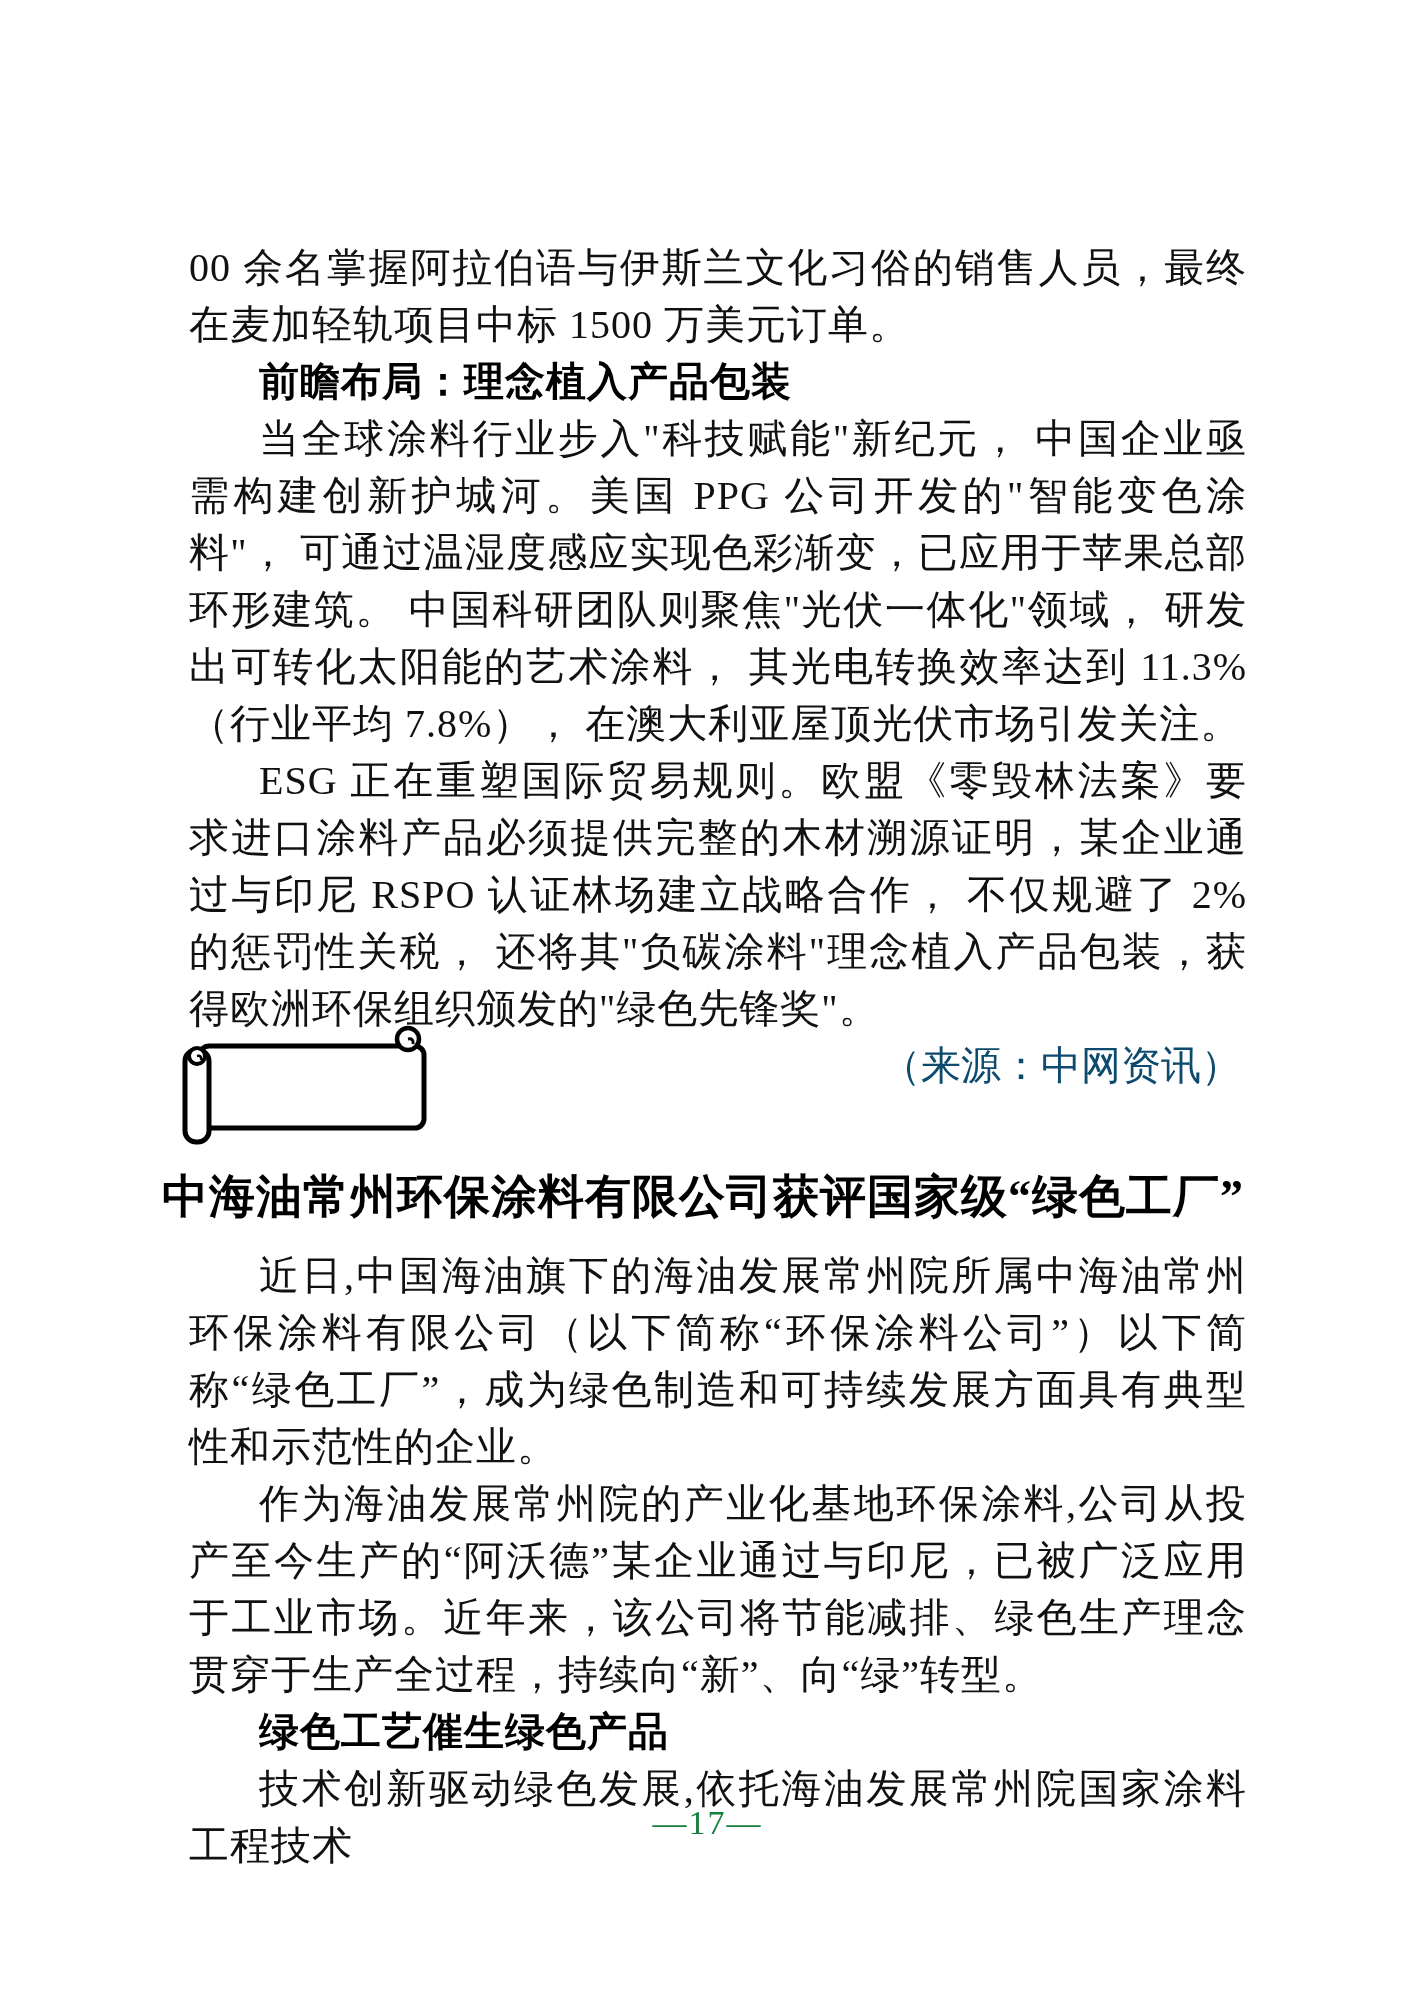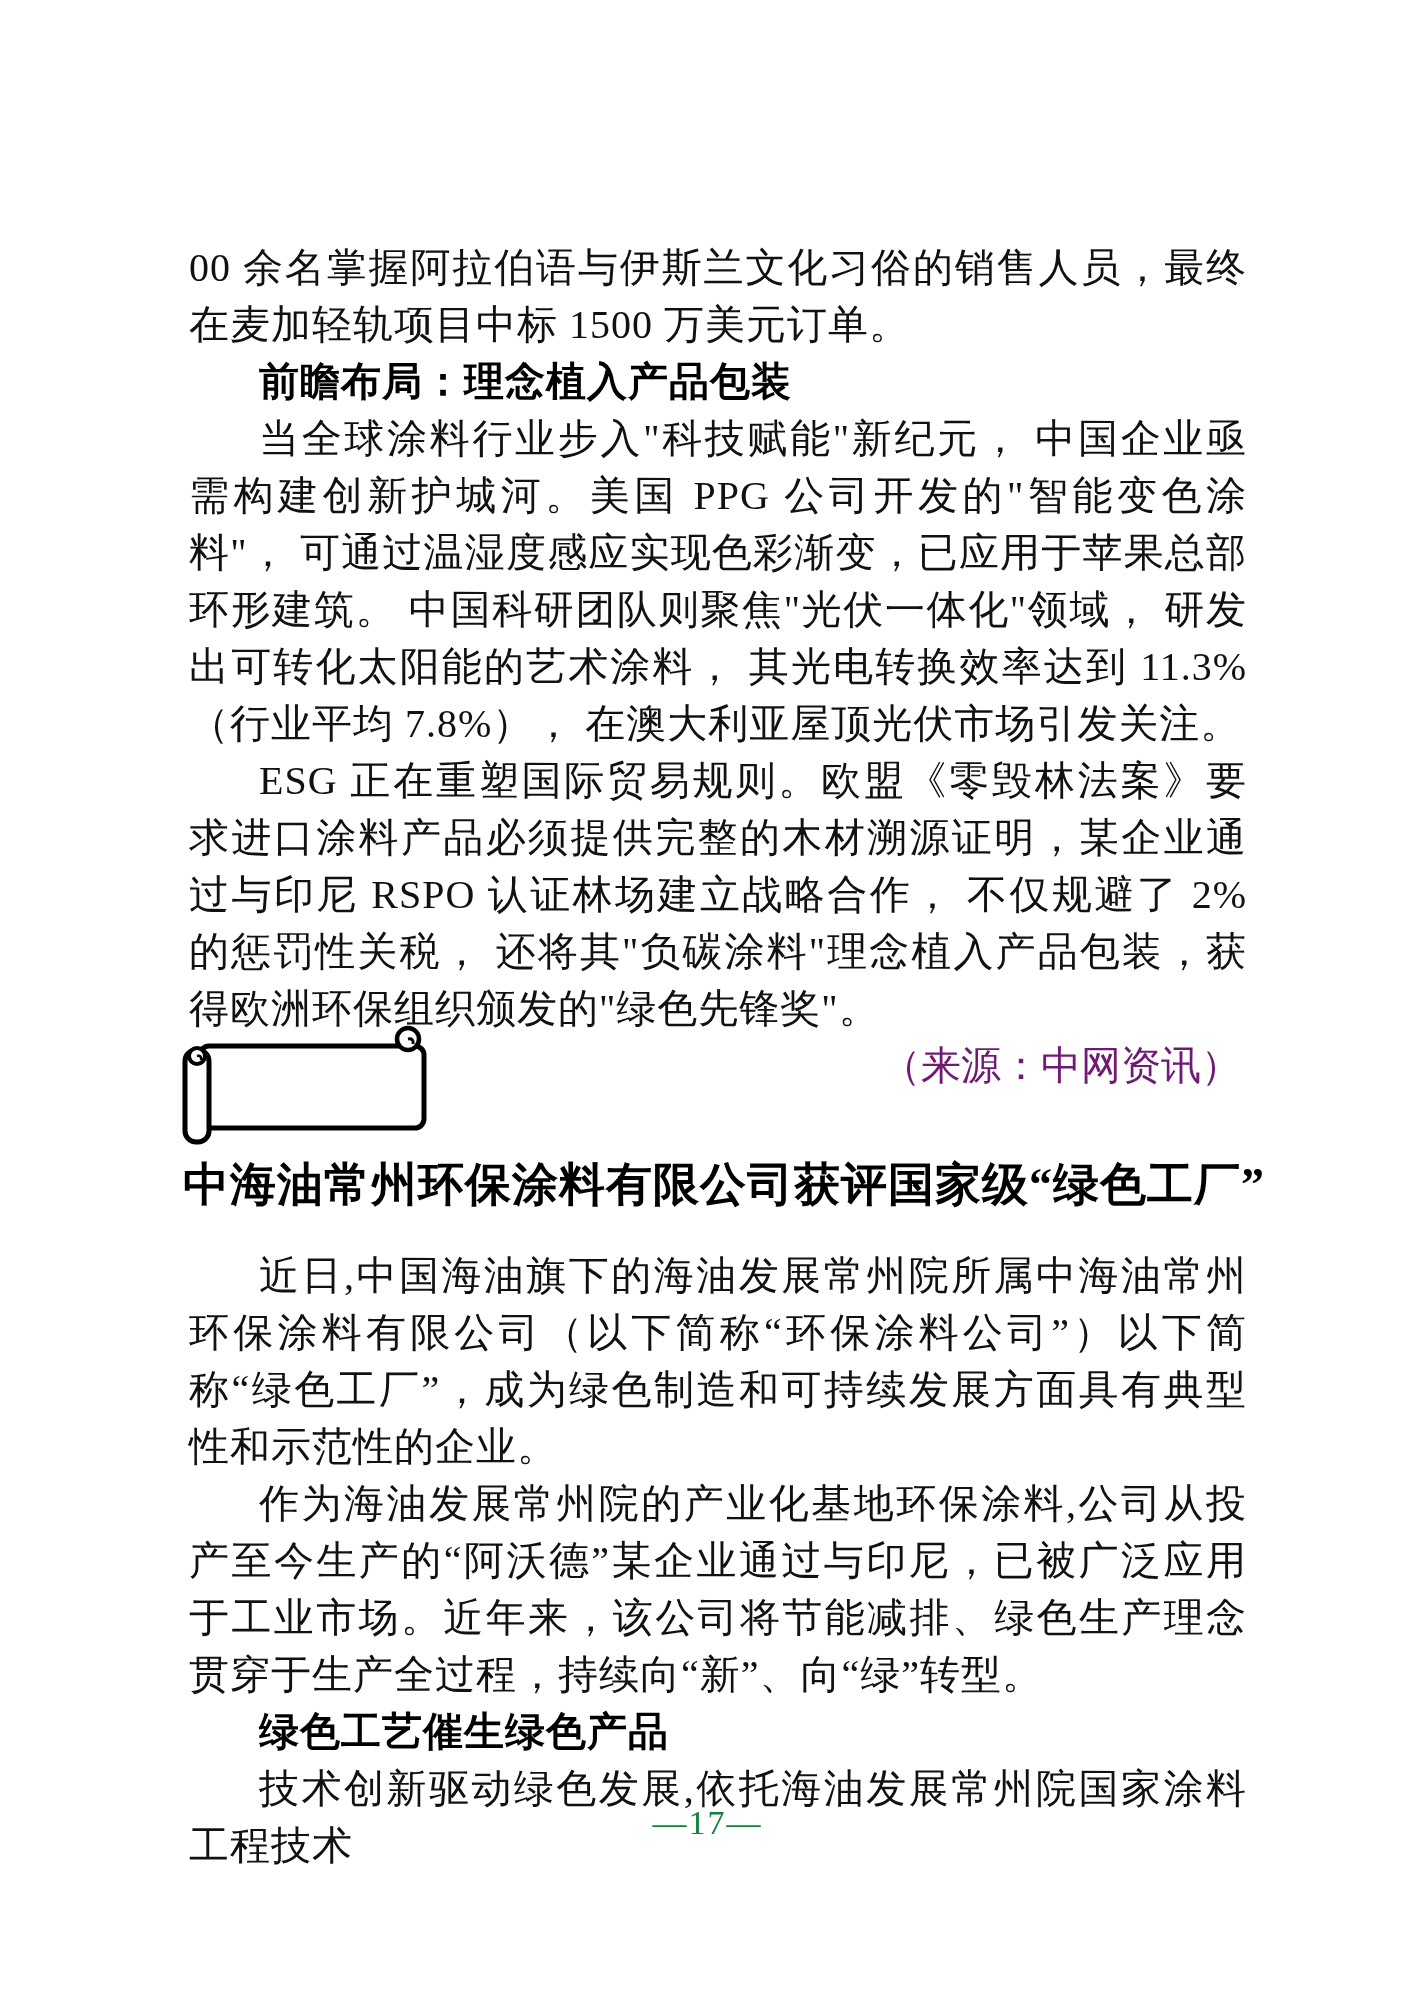--- a/index.html
+++ b/index.html
@@ -43,21 +43,21 @@
     font-family: "Liberation Sans", "DejaVu Sans", sans-serif;
     color: #000000;
   }
 
   p.source {
     margin: 0;
     font-size: 40px;
     line-height: 57px;
     text-align: right;
     padding-right: 6px;
-    color: #701a75;
+    color: #0c4a6e;
   }
 
   .banner {
     position: absolute;
     left: 178px;
     top: 1024px;
     width: 260px;
     height: 124px;
   }
   .banner svg { position: absolute; left: 0; top: 0; }
@@ -75,22 +75,22 @@
     letter-spacing: 3px;
     color: #000000;
     font-family: "Liberation Serif", "DejaVu Serif", serif;
   }
 
   .a2-title {
     position: absolute;
     left: 150px;
     top: 1159px;
     width: 1115px;
-    margin: 0;
-    text-align: right;
+    margin: 12px;
+    text-align: left;
     font-size: 46px;
     line-height: 52px;
     font-weight: bold;
     letter-spacing: 1px;
     color: #000000;
     font-family: "Liberation Serif", "DejaVu Serif", serif;
   }
 
   .page-number {
     position: absolute;

